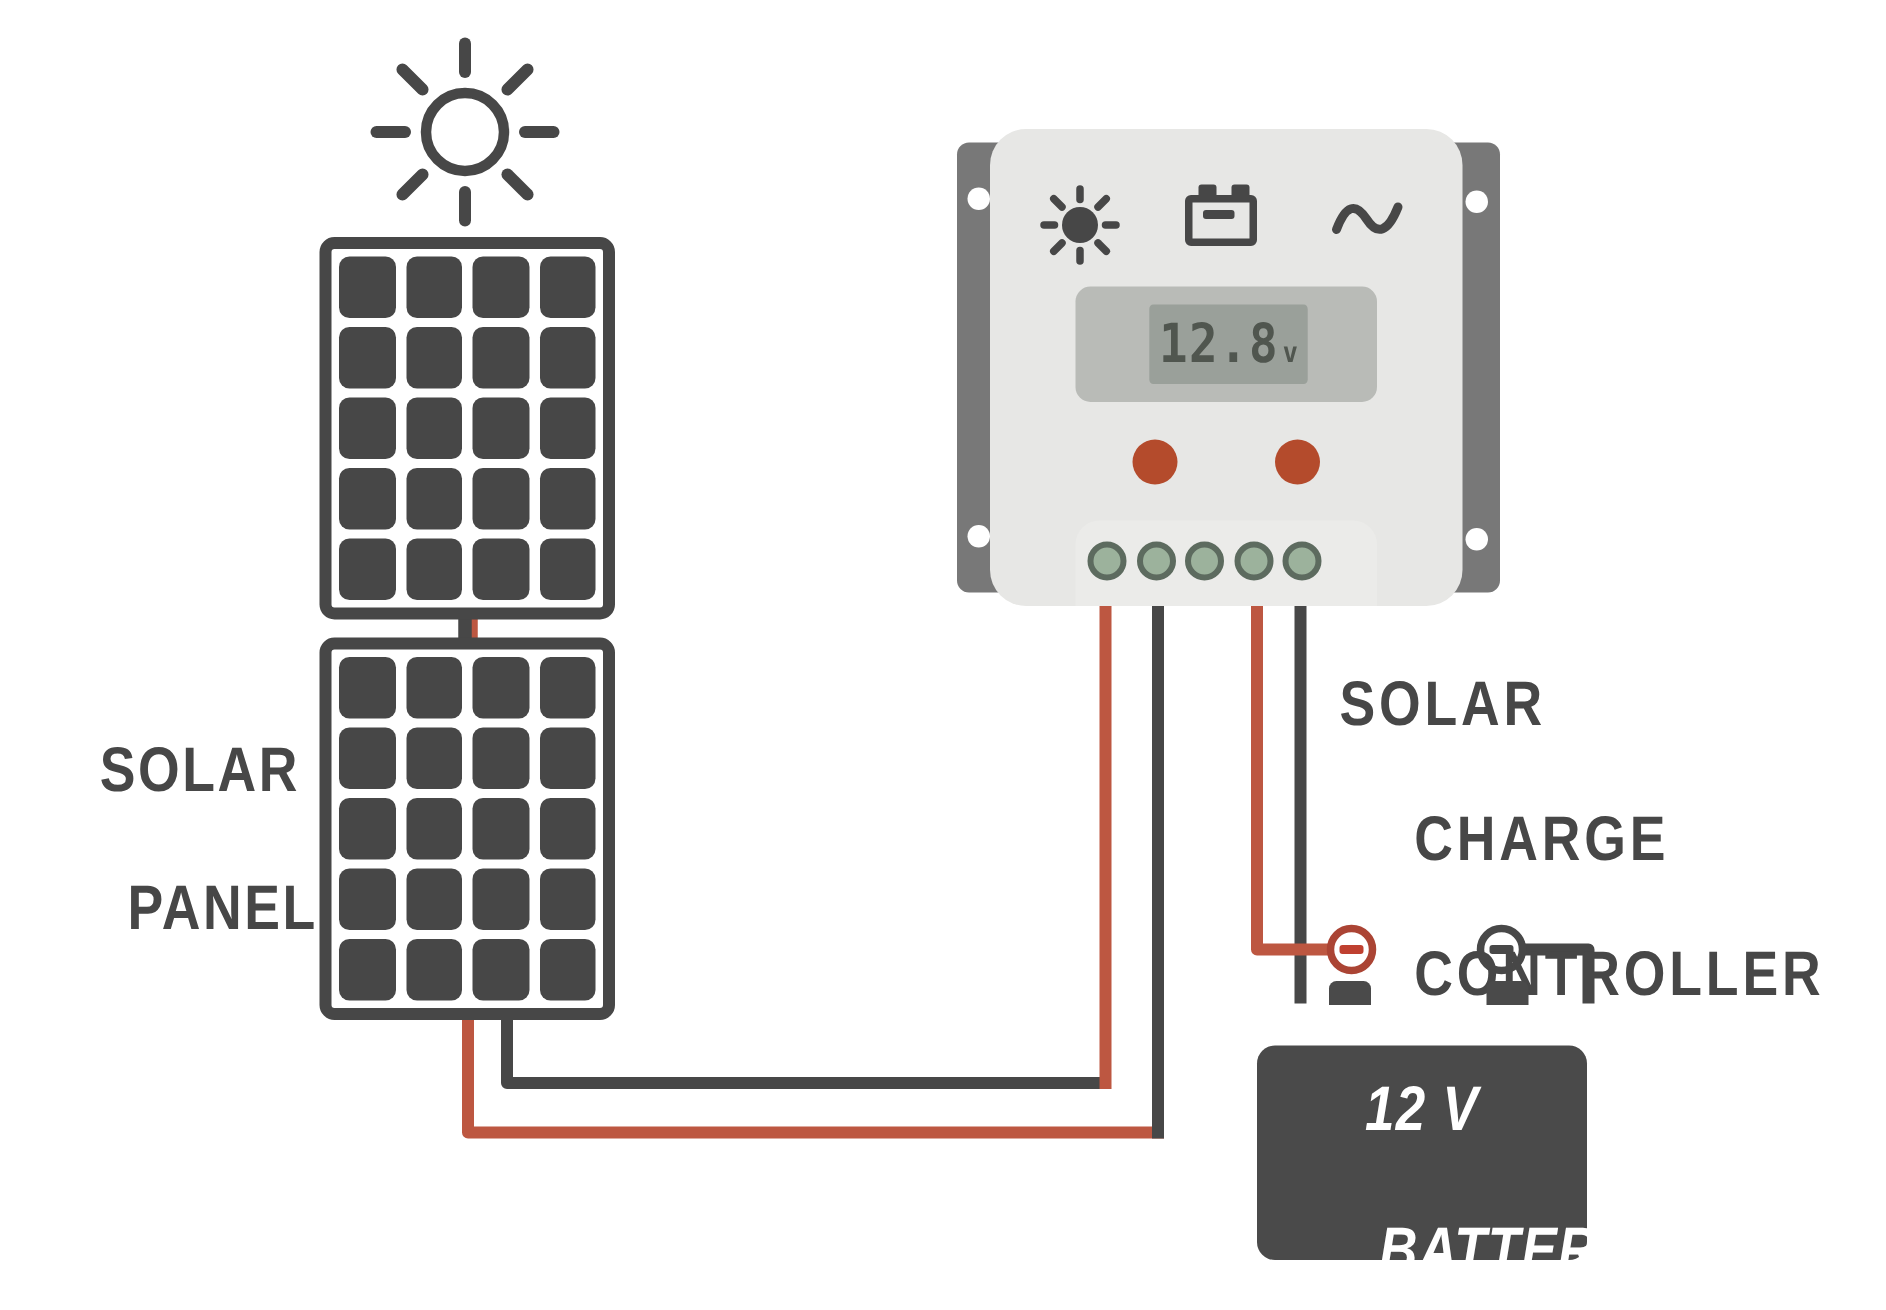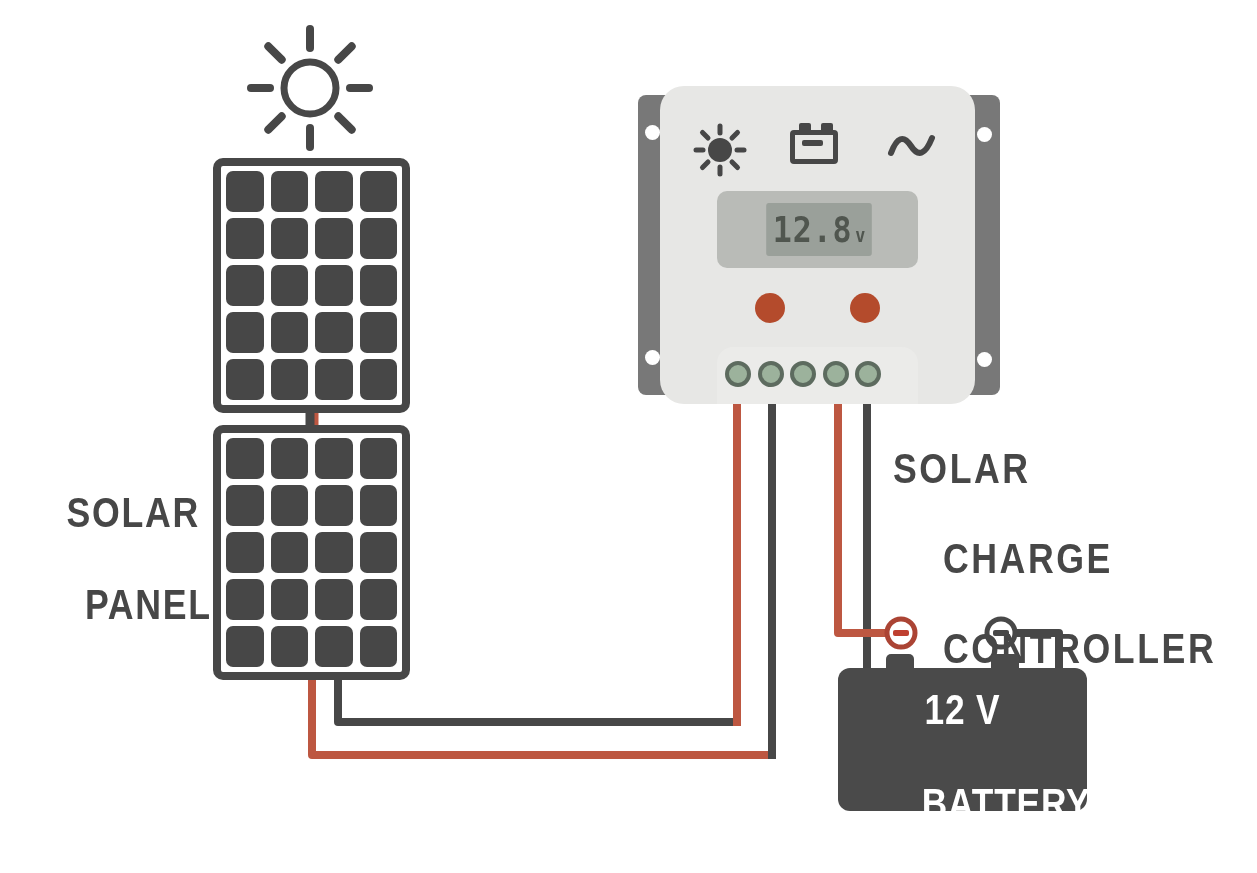--- a/index.html
+++ b/index.html
@@ -61,21 +61,21 @@
   .led{width:30px;height:30px;border-radius:50%;background:var(--led-red,#b44b2c);}
 
   #terminal-strip{left:717px;top:347px;width:201px;height:57px;background:var(--strip,#ebebe9);
     border-radius:16px 16px 0 0;}
   #terminal-row{position:absolute;left:8px;top:14px;width:156px;display:flex;justify-content:space-between;}
   .tdot{width:26px;height:26px;border-radius:50%;box-sizing:border-box;
     background:var(--terminal-green,#9cb29c);border:4px solid var(--terminal-ring,#5d6b5f);}
 
   
   .post{position:absolute;top:654px;width:28px;height:16px;background:var(--battery,#4a4a4a);border-radius:5px 5px 0 0;}
-  #battery-body{left:838px;top:668px;width:249px;height:143px;border-radius:12px;background:var(--battery,#4a4a4a);}
+  #battery-body{left:838px;top:697px;width:220px;height:143px;border-radius:12px;background:var(--battery,#4a4a4a);font-style:italic;}
   #battery-text{position:absolute;left:0;right:0;top:18px;text-align:center;color:#fff;font-weight:bold;
     font-size:42px;line-height:47px;letter-spacing:1px;transform:scaleX(0.84);transform-origin:center top;white-space:pre;}
 
   .ring-red{fill:#fff;stroke:var(--ring-red,#ab4434);stroke-width:5;}
   .ring-dark{fill:#fff;stroke:#484848;stroke-width:5;}
   .minus-red{fill:var(--minus-red,#bf4030);}
   .minus-dark{fill:#484848;}
 </style>
 </head>
 <body>

